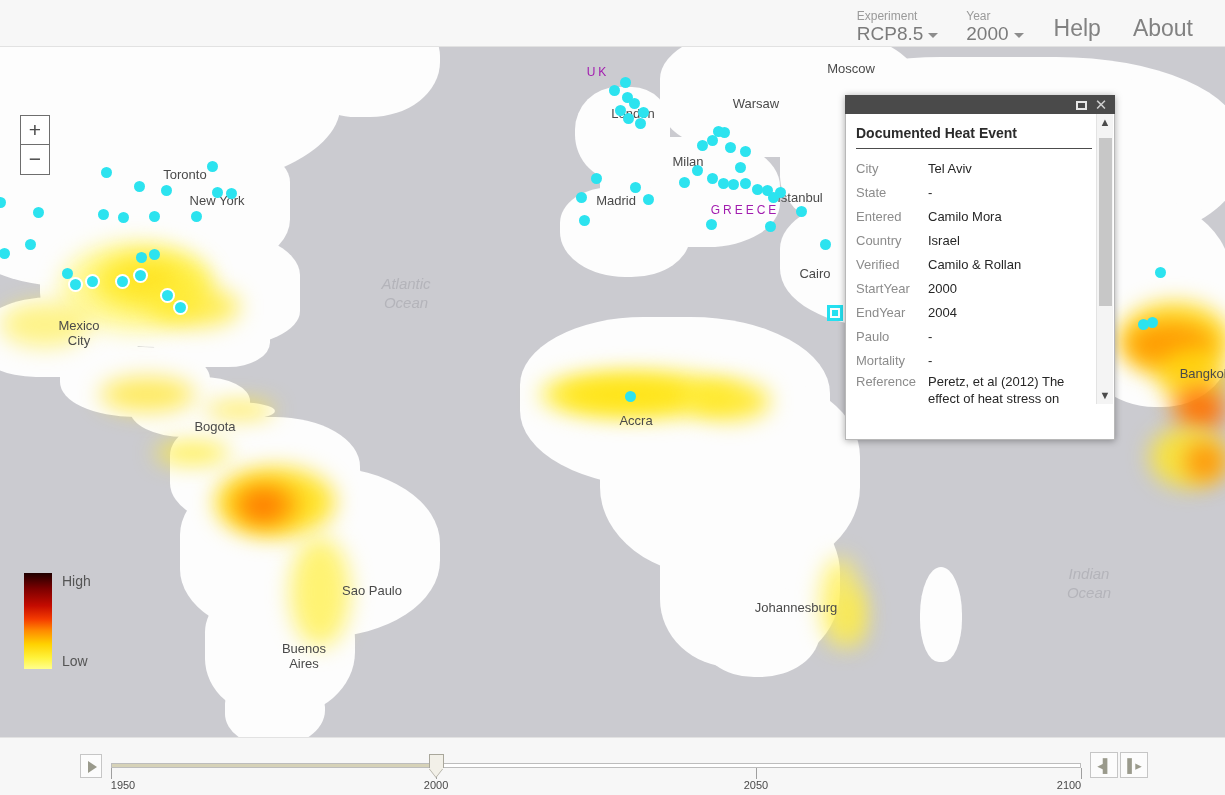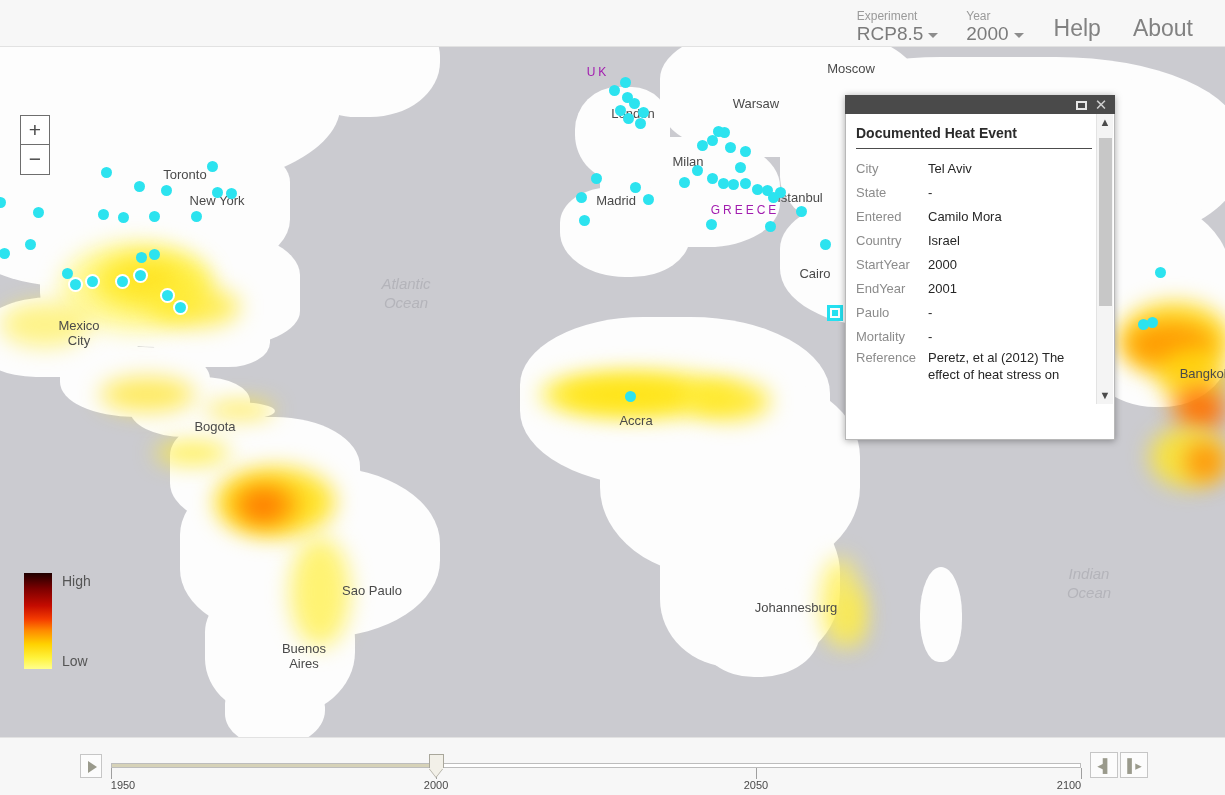--- a/index.html
+++ b/index.html
@@ -444,26 +444,30 @@
           </div>
           <div class="field">
             <span class="k">Entered</span>
             <span class="v">Camilo Mora</span>
           </div>
           <div class="field">
             <span class="k">Country</span>
             <span class="v">Israel</span>
           </div>
           <div class="field">
+            <span class="k">Verified</span>
+            <span class="v">Camilo &amp; Rollan</span>
+          </div>
+          <div class="field">
             <span class="k">StartYear</span>
             <span class="v">2000</span>
           </div>
           <div class="field">
             <span class="k">EndYear</span>
-            <span class="v">2001</span>
+            <span class="v">2004</span>
           </div>
           <div class="field">
             <span class="k">Paulo</span>
             <span class="v">-</span>
           </div>
           <div class="field">
             <span class="k">Mortality</span>
             <span class="v">-</span>
           </div>
           <div class="field ref">

